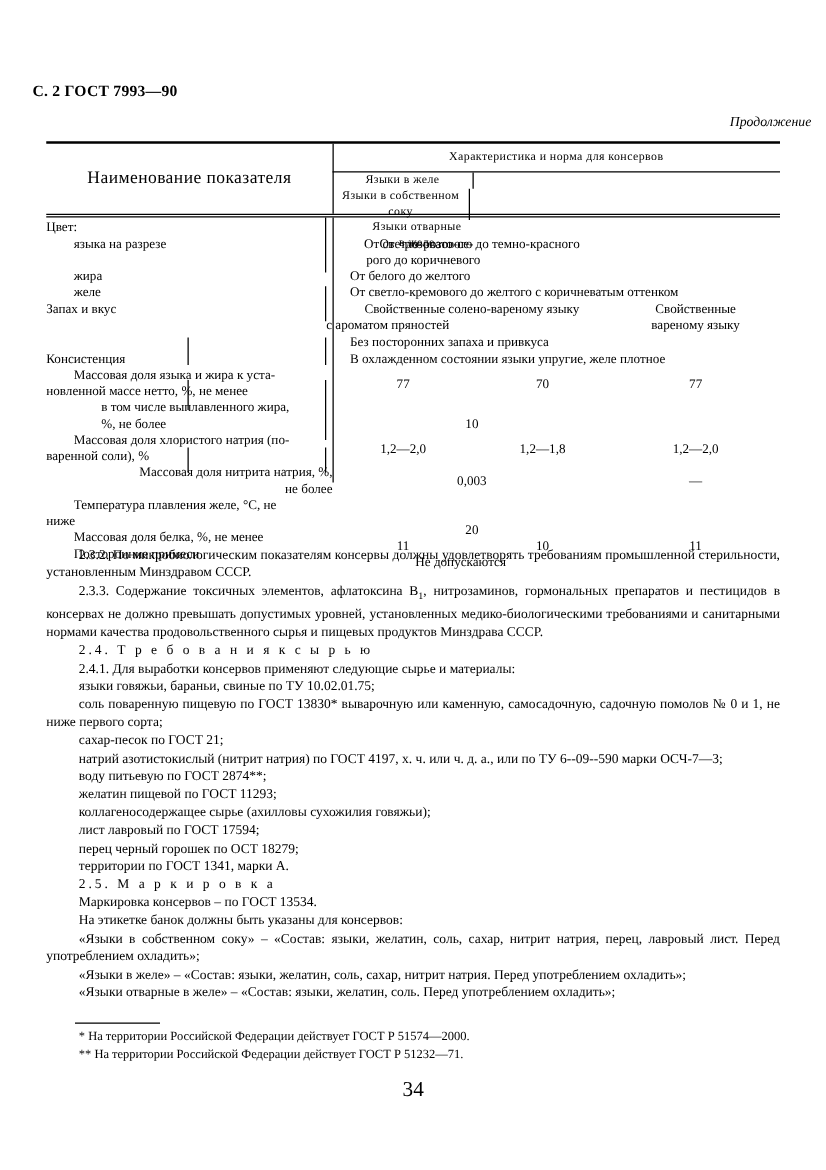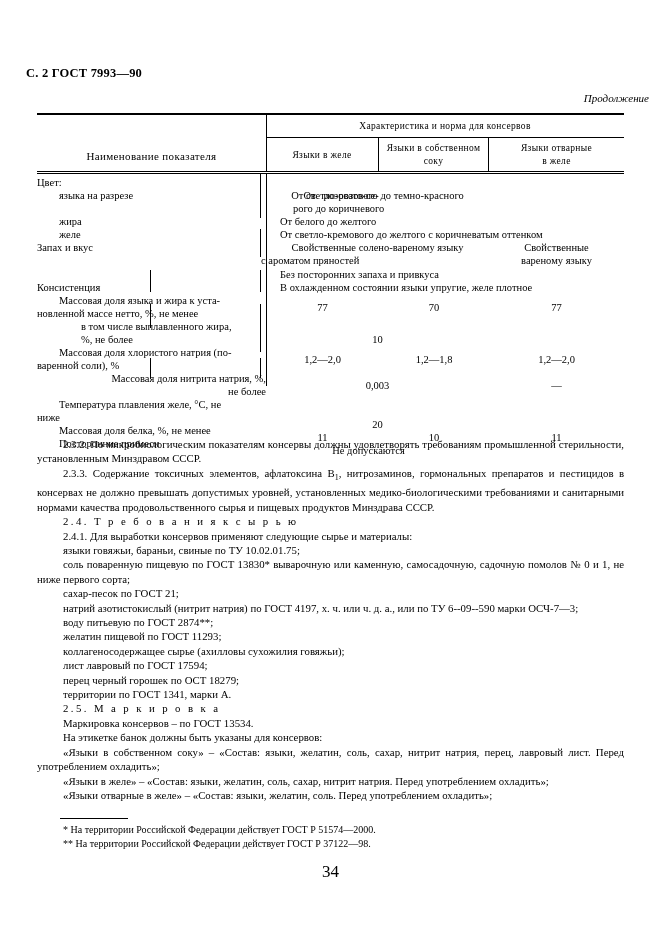--- a/index.html
+++ b/index.html
@@ -60,43 +60,43 @@
   .head-left {
     position: absolute;
     left: 0;
     top: 0;
     width: 229px;
     height: 56px;
     display: flex;
     align-items: center;
     justify-content: center;
     text-align: center;
-    font-size: 11px;
+    font-size: 14px;
     letter-spacing: 0.35px;
-    margin-top: 13px;
   }
   .head-right {
     position: absolute;
     left: 229px;
     top: 0;
     right: 0;
     height: 56px;
   }
   .head-span {
     height: 22px;
     display: flex;
     align-items: center;
     justify-content: center;
     font-size: 9.5px;
     letter-spacing: 0.35px;
     border-bottom: 1px solid #000;
   }
   .head-subcols {
     display: flex;
     height: 34px;
+    flex-direction: column;
   }
   .head-sub {
     display: flex;
     align-items: center;
     justify-content: center;
     text-align: center;
     font-size: 9.5px;
     letter-spacing: 0.35px;
     line-height: 1.35;
     box-sizing: border-box;
@@ -362,18 +362,18 @@
     <p>Маркировка консервов – по ГОСТ 13534.</p>
     <p>На этикетке банок должны быть указаны для консервов:</p>
     <p>«Языки в собственном соку» –  «Состав: языки, желатин, соль, сахар, нитрит натрия, перец, лавровый лист. Перед употреблением охладить»;</p>
     <p>«Языки в желе» – «Состав: языки, желатин, соль, сахар, нитрит натрия. Перед употреблением охладить»;</p>
     <p>«Языки отварные в желе» – «Состав: языки, желатин, соль. Перед употреблением охладить»;</p>
   </div>
 
   <div class="fn-rule"></div>
   <div class="footnotes">
     <p>* На территории Российской Федерации действует ГОСТ Р 51574—2000.</p>
-    <p>** На территории Российской Федерации действует ГОСТ Р 37122—98.</p>
+    <p>** На территории Российской Федерации действует ГОСТ Р 51232—71.</p>
   </div>
 
   <div class="page-no">34</div>
 
 </div>
 
 </body></html>

